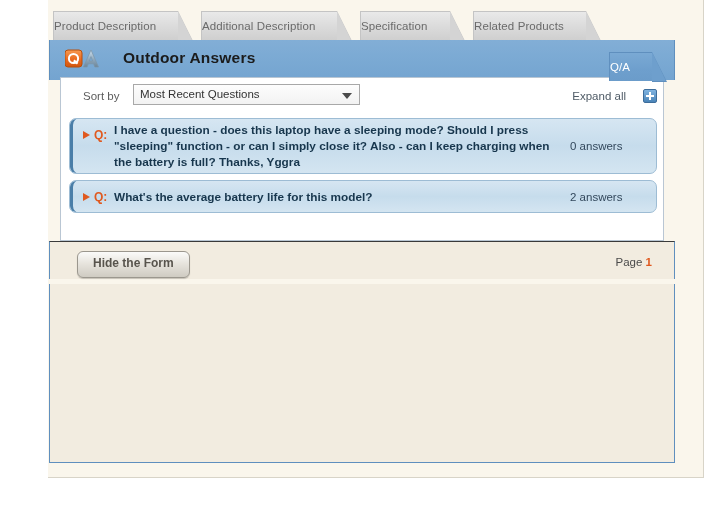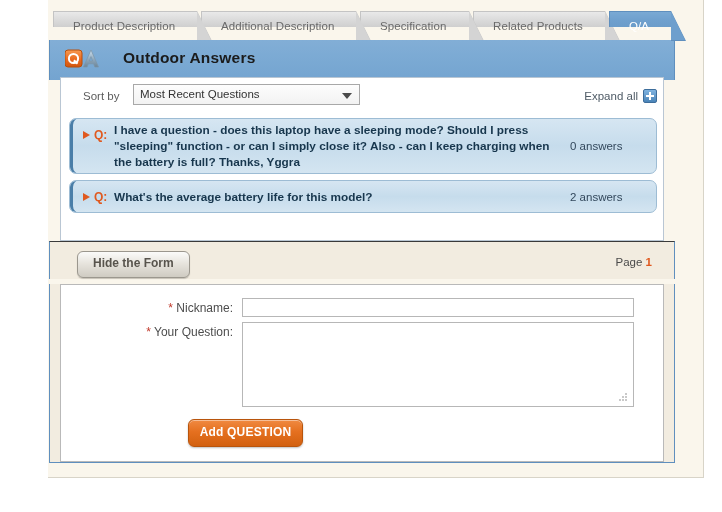--- a/index.html
+++ b/index.html
@@ -36,26 +36,26 @@
   
   #tabbar {
     position: absolute;
     left: 0; top: 0;
     height: 29px;
     width: 626px;
   }
   .tab {
     position: absolute;
     top: 0;
-    height: 16px;
+    height: 29px;
     box-sizing: border-box;
     font-size: 11.5px;
     color: #6a6a6a;
     line-height: 28px;
-    padding-left: 19px;
+    padding-left: 0;
     padding-right: 22px;
     background: linear-gradient(to bottom, #e9e9e9 0%, #dcdcdc 48%, #cfcfcf 100%);
     border-top: 1px solid #c4c4c4;
     border-left: 1px solid #c4c4c4;
     white-space: nowrap;
     letter-spacing: 0.1px;
   }
   .tab::after {
     content: "";
     position: absolute;
@@ -157,21 +157,21 @@
     border-width: 6px 5px 0 5px;
     border-color: #4b4b4b transparent transparent transparent;
   }
   #expand-all {
     position: absolute;
     right: 14px; top: 11px;
     font-size: 11.5px;
     color: #4f5b66;
     display: flex;
     align-items: center;
-    gap: 5px;
+    gap: 17px;
   }
   .plus-icon {
     display: inline-block;
     width: 12px; height: 12px;
     background: linear-gradient(to bottom, #7fb3e0 0%, #4a84b8 100%);
     border: 1px solid #3d6d9b;
     border-radius: 2px;
     position: relative;
   }
   .plus-icon::before, .plus-icon::after {
@@ -381,21 +381,21 @@
     </div>
     <div class="tab" id="tab-1" style="left: 152px;">
       <span>Additional Description</span>
     </div>
     <div class="tab" id="tab-3" style="left: 424px;">
       <span>Related Products</span>
     </div>
     <div class="tab" id="tab-2" style="left: 311px;">
       <span>Specification</span>
     </div>
-    <div class="tab active" id="tab-4" style="left: 560px;">
+    <div class="tab active" id="tab-4" style="left: 560px; margin-top: 41px;">
       <span>Q/A</span>
     </div>
   </div>
 
   <div id="header-band">
     <div id="brand">
       <svg id="qa-logo" width="42" height="20" viewBox="0 0 42 20">
         <defs>
           <linearGradient id="gq" x1="0" y1="0" x2="0" y2="1">
             <stop offset="0%" stop-color="#f79a52"></stop>
@@ -459,42 +459,14 @@
   <div id="form-strip">
     <div id="hide-form-btn">
       <span>Hide the Form</span>
     </div>
     <div id="page-indicator">
       <span>Page</span>
       <span id="page-num">1</span>
     </div>
   </div>
 
-  <div id="form-body">
-
-    <div class="field-label" id="lbl-nickname">
-      <span class="req">*</span>
-      <span>Nickname:</span>
-    </div>
-    <input id="input-nickname" type="text" placeholder="" style="">
-
-    <div class="field-label" id="lbl-question">
-      <span class="req">*</span>
-      <span>Your Question:</span>
-    </div>
-    <textarea id="input-question" placeholder="" style=""></textarea>
-
-    <div id="grip">
-      <i style="left:6px;top:0"></i>
-      <i style="left:3px;top:3px"></i>
-        <i style="left:6px;top:3px"></i>
-      <i style="left:0px;top:6px"></i>
-        <i style="left:3px;top:6px"></i>
-        <i style="left:6px;top:6px"></i>
-    </div>
-
-    <div id="add-question-btn">
-      <span>Add QUESTION</span>
-    </div>
-
-  </div>
 
 </div>
 
 </body></html>

